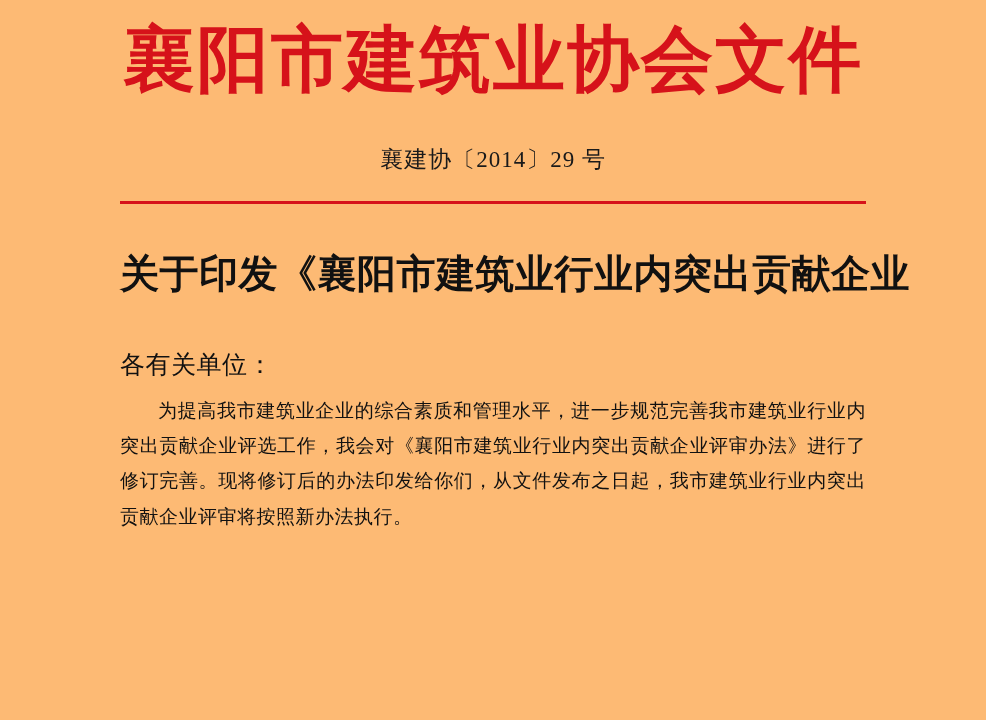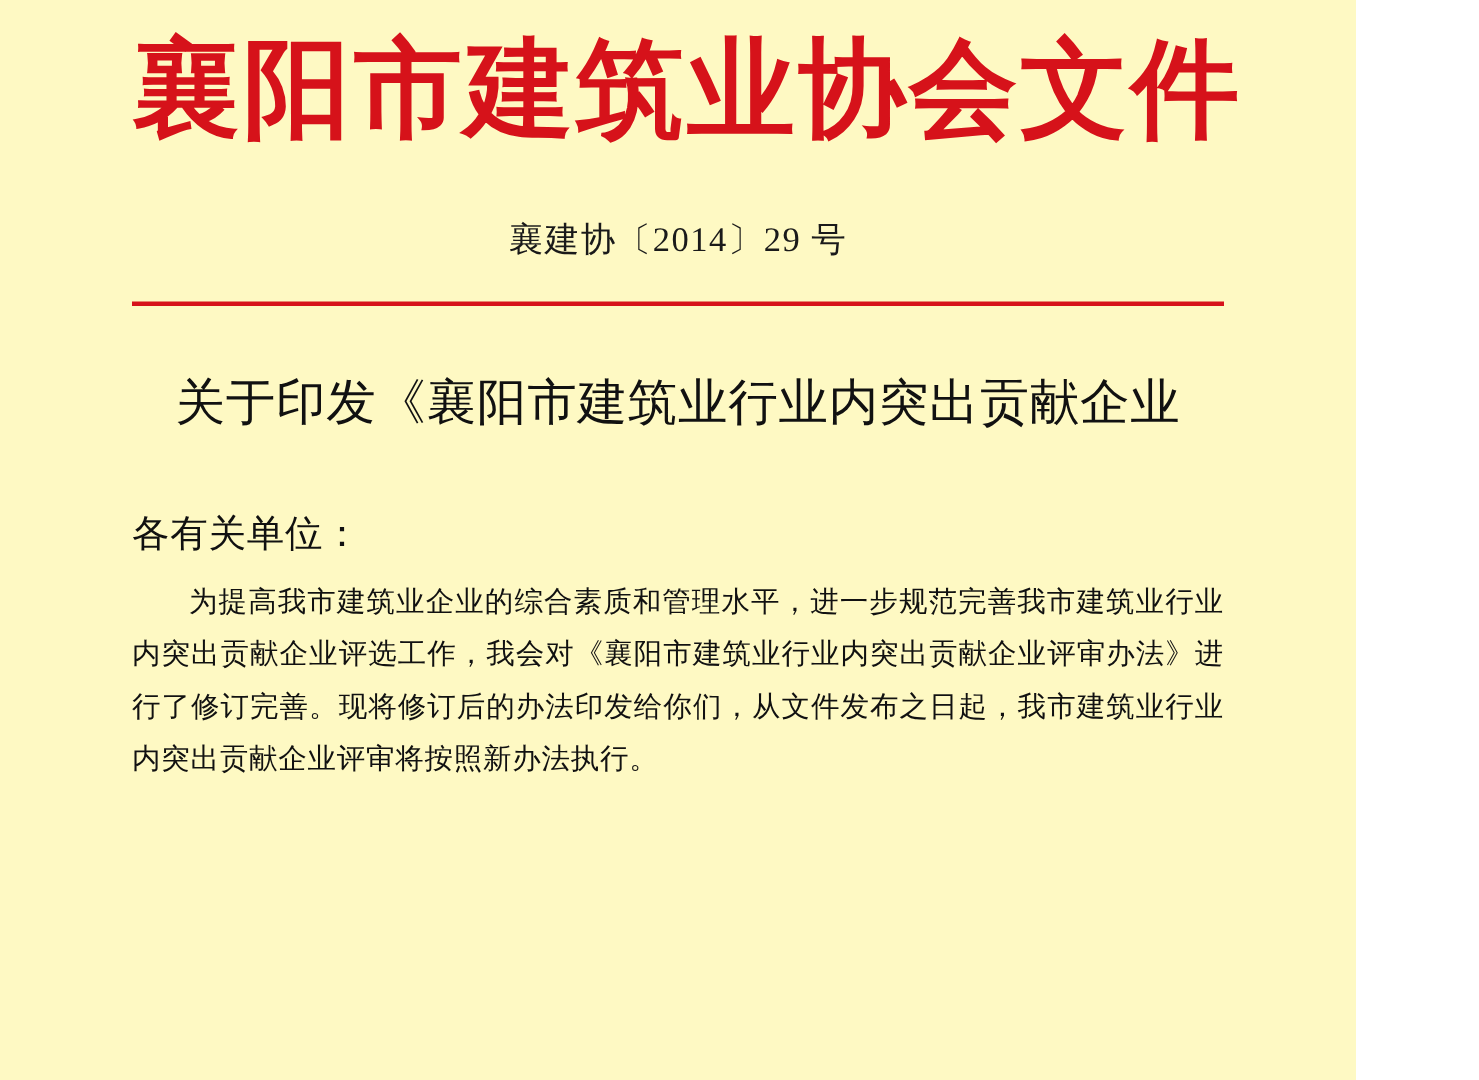--- a/index.html
+++ b/index.html
@@ -8,25 +8,25 @@
   }
   body {
     width: 986px;
     height: 720px;
     background: #ffffff;
     font-family: "Liberation Serif", "DejaVu Serif", serif;
     overflow: hidden;
   }
   .page {
     position: relative;
-    width: 904px;
+    width: 986px;
     height: 720px;
     box-sizing: border-box;
-    padding: 0 88px;
-    background: #fef9c3;
+    padding: 0 120px;
+    background: #fdba74;
   }
   .doc-header {
     text-align: center;
     padding-top: 22px;
   }
   .doc-title-red {
     color: #d6121a;
     font-family: "Liberation Serif", "DejaVu Serif", serif;
     font-weight: bold;
     font-size: 72px;
@@ -45,22 +45,22 @@
   }
   .red-rule {
     margin: 26px 0 0 0;
     height: 3px;
     background: #d6121a;
     width: 100%;
   }
   .doc-subject {
     margin-top: 40px;
     text-align: center;
-    font-size: 33px;
-    font-weight: normal;
+    font-size: 39px;
+    font-weight: bold;
     line-height: 1.55;
     color: #111111;
     letter-spacing: 0.5px;
   }
   .doc-subject .line {
     display: block;
     white-space: nowrap;
   }
   .salutation {
     margin-top: 44px;

